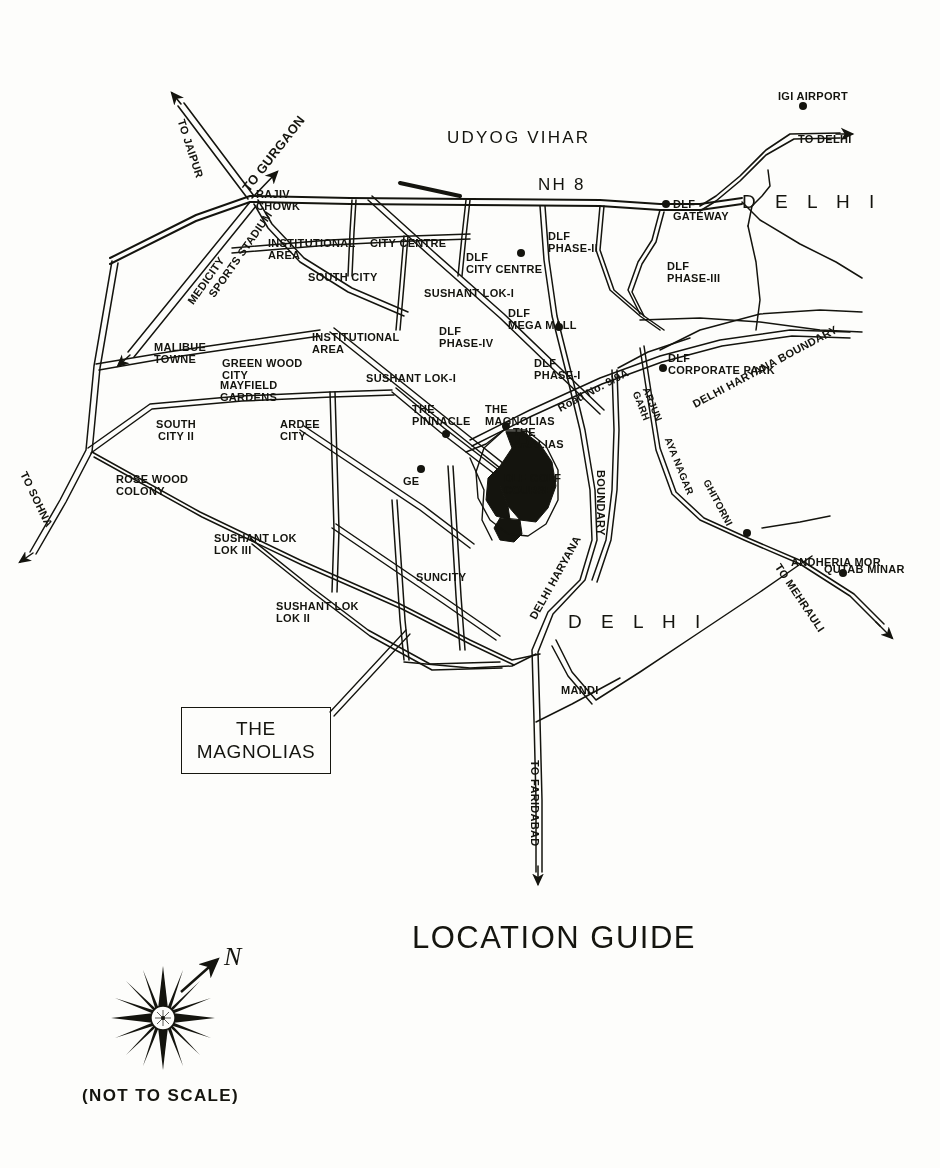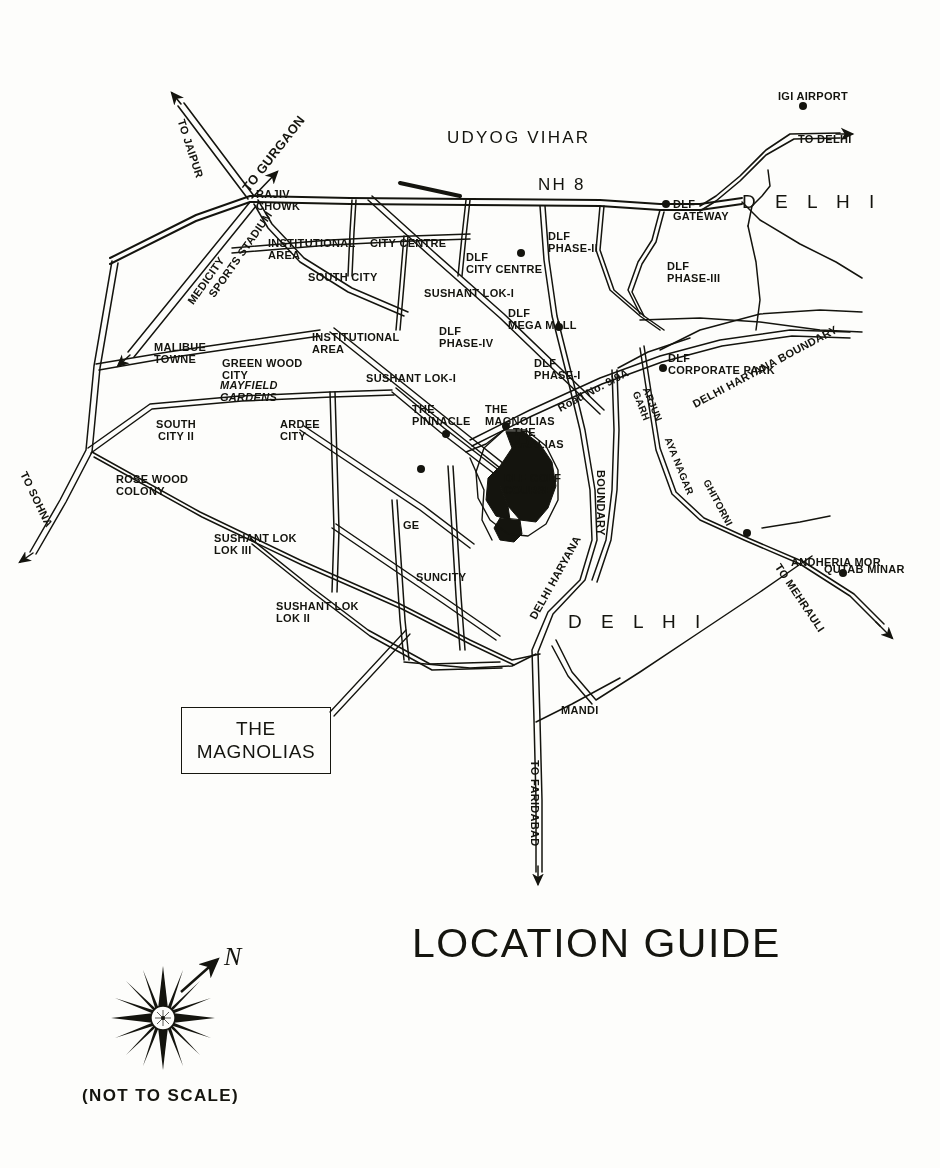--- a/index.html
+++ b/index.html
@@ -29,21 +29,21 @@
   }
   .lbl.sm{font-size:11px;}
   .lbl.xs{font-size:10px;}
   .lbl.md{font-size:13px;}
   .lbl.lg{font-size:17px;letter-spacing:2.2px;}
   .lbl.xl{font-size:19px;letter-spacing:7px;font-weight:400;}
   .lbl.thin{font-weight:400;}
 
   .title{
     position:absolute;
-    font-size:41px;
+    font-size:31px;
     letter-spacing:1.5px;
     font-weight:400;
     color:#15150f;
     font-family:"Liberation Sans", sans-serif;
     text-align:right;
   }
   .notscale{
     position:absolute;
     font-size:17px;
     font-weight:700;
@@ -272,46 +272,46 @@
       <div class="lbl sm" style="left: 439px; top: 326px;">DLF
 PHASE-IV</div>
       <div class="lbl sm" style="left: 534px; top: 358px;">DLF
 PHASE-I</div>
       <div class="lbl sm" style="left: 312px; top: 332px;">INSTITUTIONAL
 AREA</div>
       <div class="lbl sm" style="left: 154px; top: 342px;">MALIBUE
 TOWNE</div>
       <div class="lbl sm" style="left: 222px; top: 338px; margin-top: 20px;">GREEN WOOD
 CITY</div>
-      <div class="lbl sm" style="left: 220px; top: 380px; font-style: italic;">MAYFIELD
+      <div class="lbl sm" style="left: 220px; top: 380px;">MAYFIELD
 GARDENS</div>
       <div class="lbl sm" style="left: 366px; top: 373px;">SUSHANT LOK-I</div>
       <div class="lbl sm" style="left: 156px; top: 419px; text-align: center;">SOUTH
 CITY II</div>
       <div class="lbl sm" style="left: 280px; top: 419px;">ARDEE
 CITY</div>
       <div class="lbl sm" style="left: 412px; top: 404px;">THE
 PINNACLE</div>
       <div class="lbl sm" style="left: 485px; top: 404px;">THE
 MAGNOLIAS</div>
       <div class="lbl sm" style="left: 513px; top: 427px;">THE
 ARALIAS</div>
       <div class="lbl sm" style="left: 668px; top: 353px;">DLF
 CORPORATE PARK</div>
       <div class="lbl sm" style="left: 504px; top: 473px;">DLF GOLF
 COURSE</div>
-      <div class="lbl sm" style="left: 403px; top: 476px; margin-top: 44px;">GE</div>
+      <div class="lbl sm" style="left: 403px; top: 476px;">GE</div>
       <div class="lbl sm" style="left: 116px; top: 474px;">ROSE WOOD
 COLONY</div>
       <div class="lbl sm" style="left: 214px; top: 533px;">SUSHANT LOK
 LOK III</div>
       <div class="lbl sm" style="left: 276px; top: 601px;">SUSHANT LOK
 LOK II</div>
       <div class="lbl sm" style="left: 416px; top: 572px;">SUNCITY</div>
-      <div class="lbl sm" style="left: 561px; top: 685px; margin-top: 20px;">MANDI</div>
+      <div class="lbl sm" style="left: 561px; top: 685px;">MANDI</div>
       <div class="lbl sm" style="left: 791px; top: 540px; margin-top: 17px;">ANDHERIA MOR</div>
       <div class="lbl sm" style="left: 824px; top: 564px;">QUTAB MINAR</div>
     </div>
   <div id="rot-layer">
       <div class="lbl sm" style="left: 186px; top: 118px; transform: rotate(72deg);">TO JAIPUR</div>
       <div class="lbl md" style="left: 240px; top: 186px; transform: rotate(-52deg);">TO GURGAON</div>
       <div class="lbl sm" style="left: 186px; top: 300px; transform: rotate(-55deg);">MEDICITY</div>
       <div class="lbl sm" style="left: 207px; top: 293px; transform: rotate(-55deg);">SPORTS STADIUM</div>
       <div class="lbl sm" style="left: 28px; top: 470px; transform: rotate(64deg);">TO SOHNA</div>
       <div class="lbl sm" style="left: 556px; top: 404px; transform: rotate(-28deg);">Road No. 9/9A</div>

